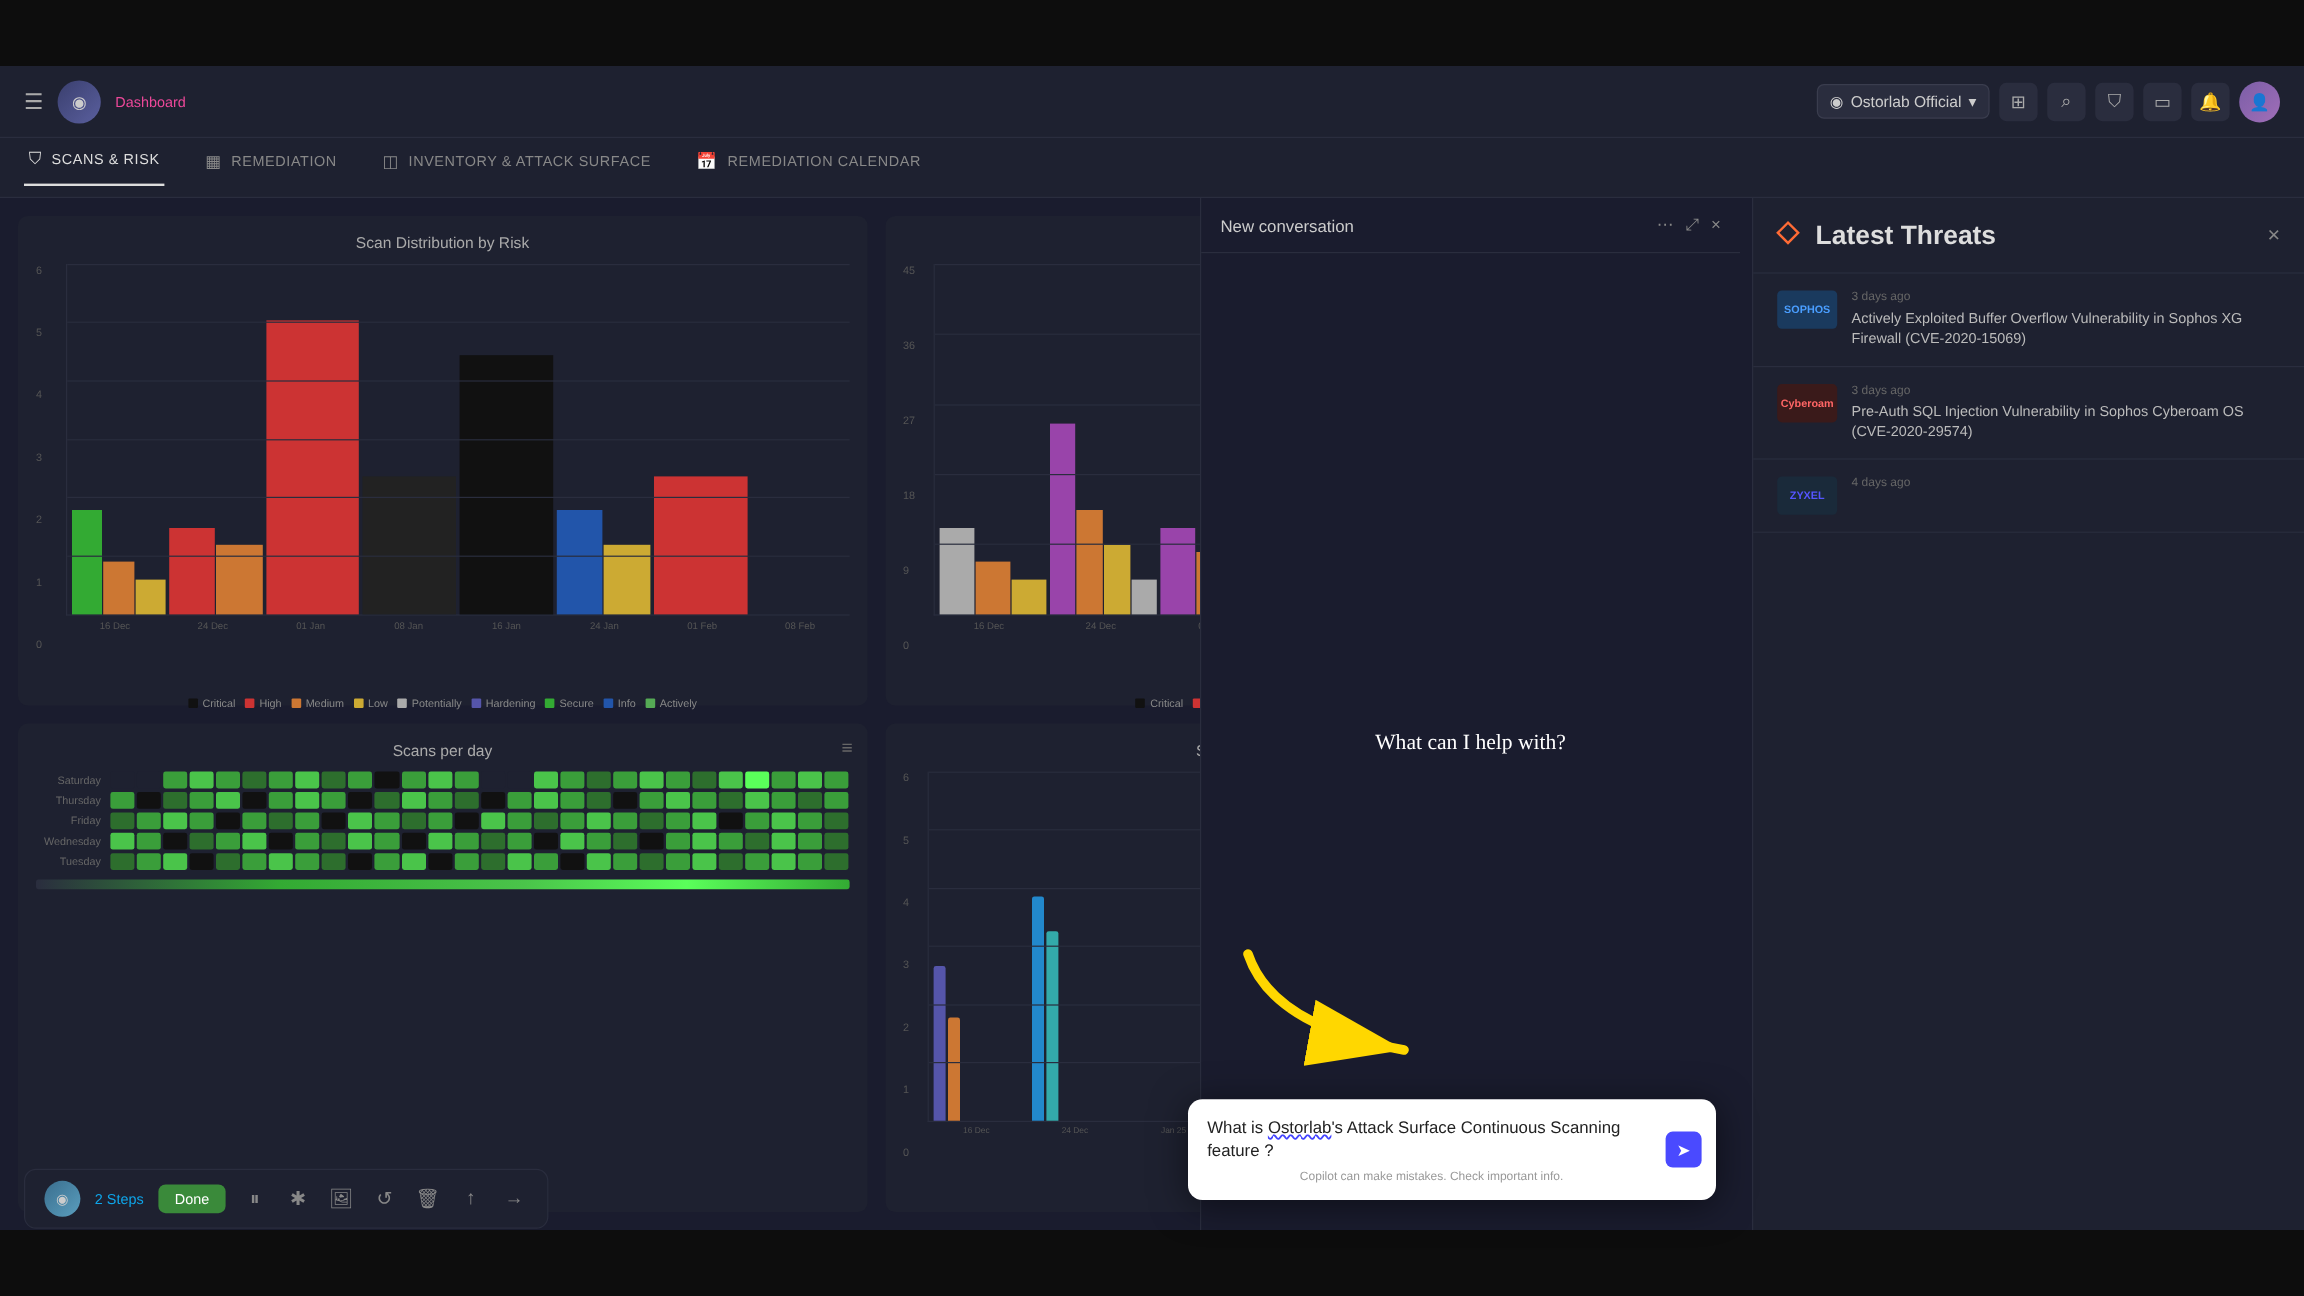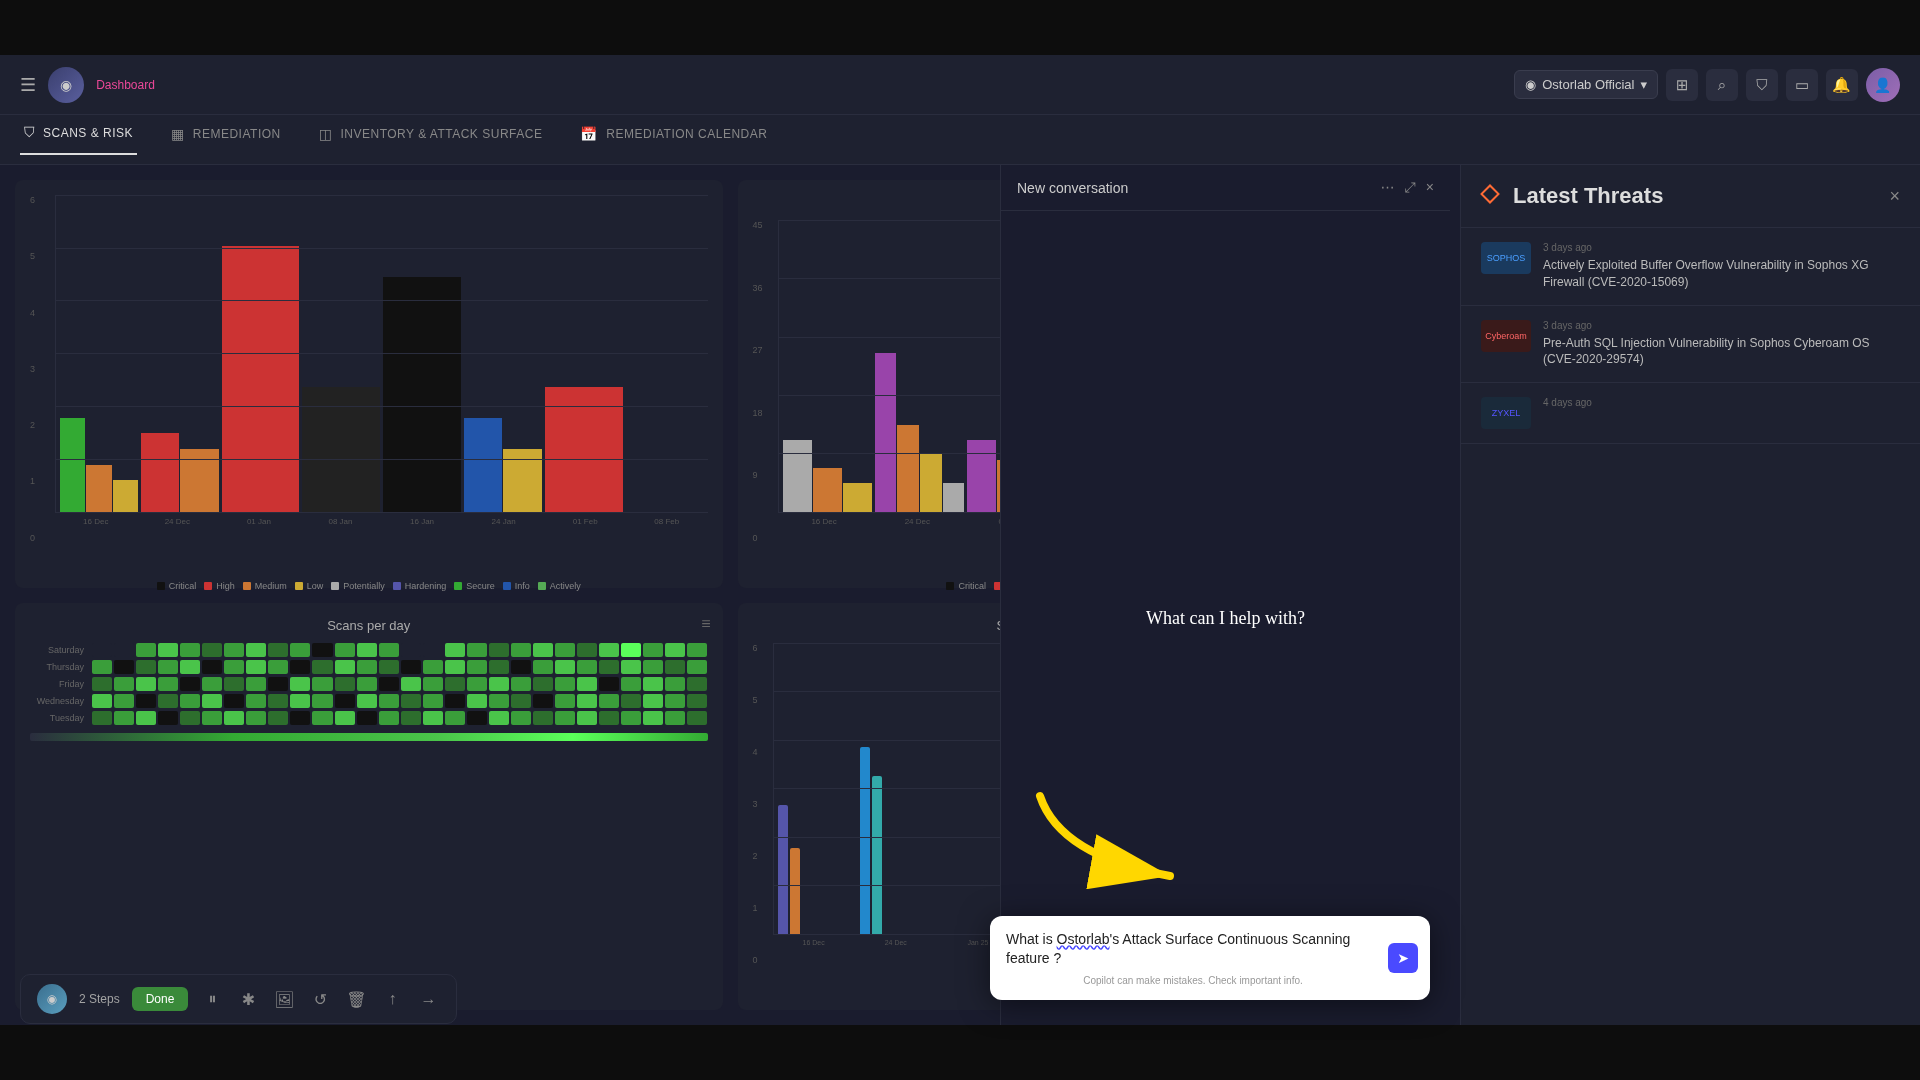--- a/index.html
+++ b/index.html
@@ -264,21 +264,21 @@
     .threat-logo {
       width: 50px;
       height: 32px;
       background: #2a2d3e;
       border-radius: 4px;
       display: flex;
       align-items: center;
       justify-content: center;
       font-size: 9px;
       color: #aaa;
-      font-weight: normal;
+      font-weight: bold;
       flex-shrink: 0;
     }
     .threat-logo.sophos { background: #1a3a5e; color: #4a9eff; }
     .threat-logo.cyberoam { background: #3a1a1a; color: #ff6666; }
     .threat-logo.zyxel { background: #1a2a3a; color: #5555ff; }
     .threat-info { flex: 1; }
     .threat-time {
       font-size: 10px;
       color: #666;
       margin-bottom: 4px;
@@ -411,21 +411,21 @@
       height: 30px;
       border-radius: 50%;
       background: linear-gradient(135deg, #3a6e8e, #5a9ebe);
       display: flex;
       align-items: center;
       justify-content: center;
       font-size: 12px;
     }
     .toolbar-steps {
       font-size: 12px;
-      color: #a3a3a3;
+      color: #0ea5e9;
     }
     .toolbar-done-btn {
       background: #3a8a3a;
       color: #fff;
       border: none;
       border-radius: 6px;
       padding: 5px 14px;
       font-size: 12px;
       cursor: pointer;
     }
@@ -494,20 +494,21 @@
     <span class="nav-tab-icon">📅</span>
     <span>REMEDIATION CALENDAR</span>
   </div>
 </div>
 
 <div class="main-content">
 
   <div class="charts-area">
 
     <div class="chart-card">
+      <div class="chart-title">Scan Distribution by Risk</div>
       <div class="chart-area">
         <div style="position:relative; height: 100%; padding-left: 25px; padding-bottom: 30px;">
 
           <div style="position:absolute; left:0; top:0; bottom:30px; display:flex; flex-direction:column-reverse; justify-content:space-between; font-size:9px; color:#555;">
             <span>0</span>
             <span>1</span>
             <span>2</span>
             <span>3</span>
             <span>4</span>
             <span>5</span>

